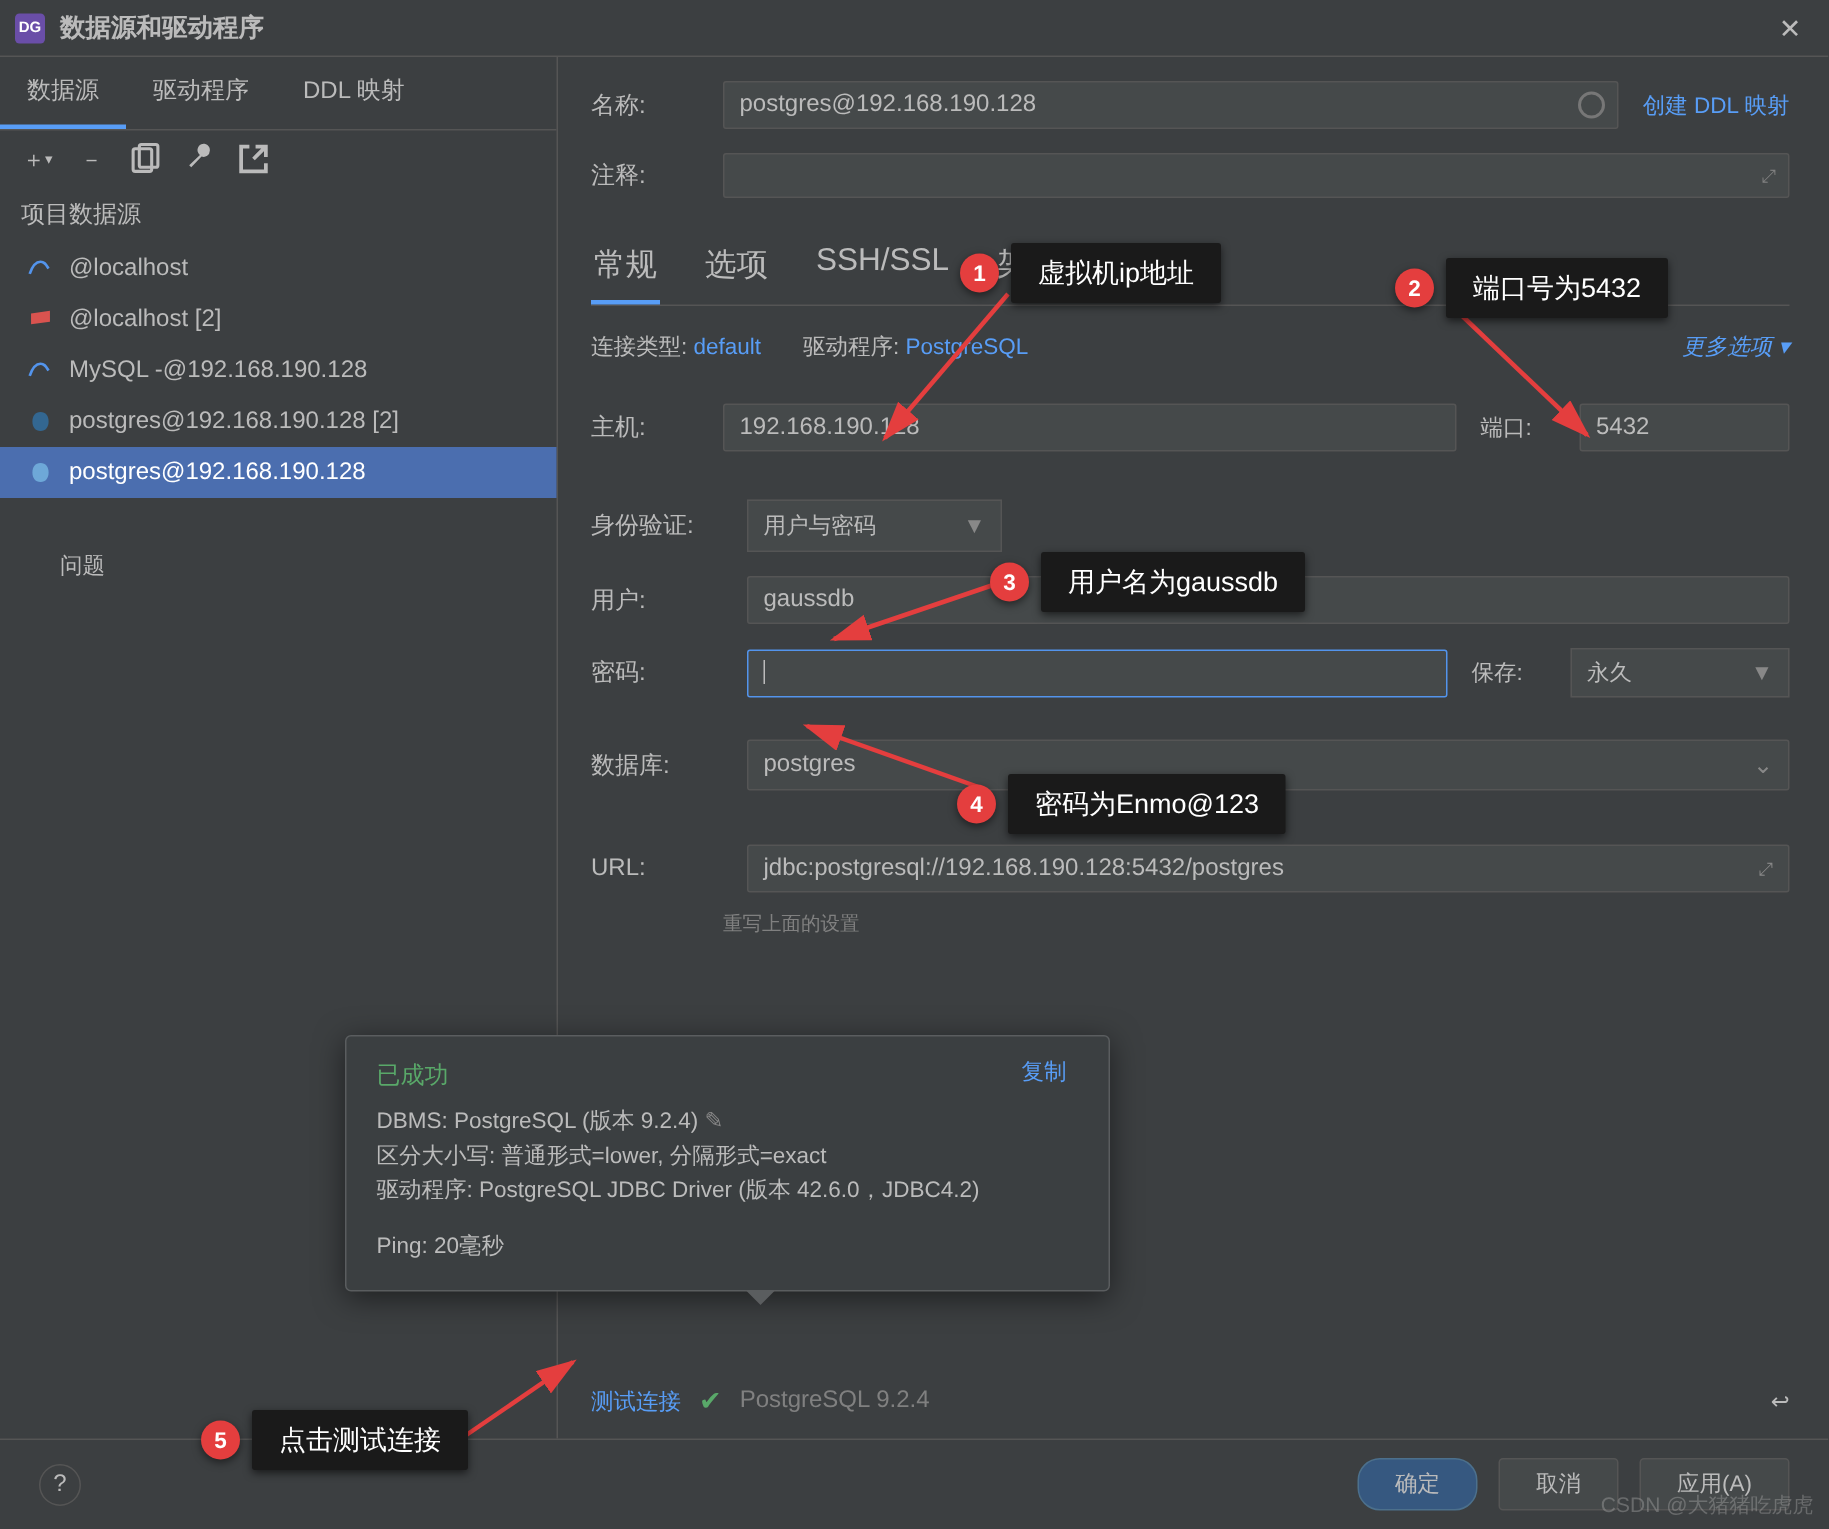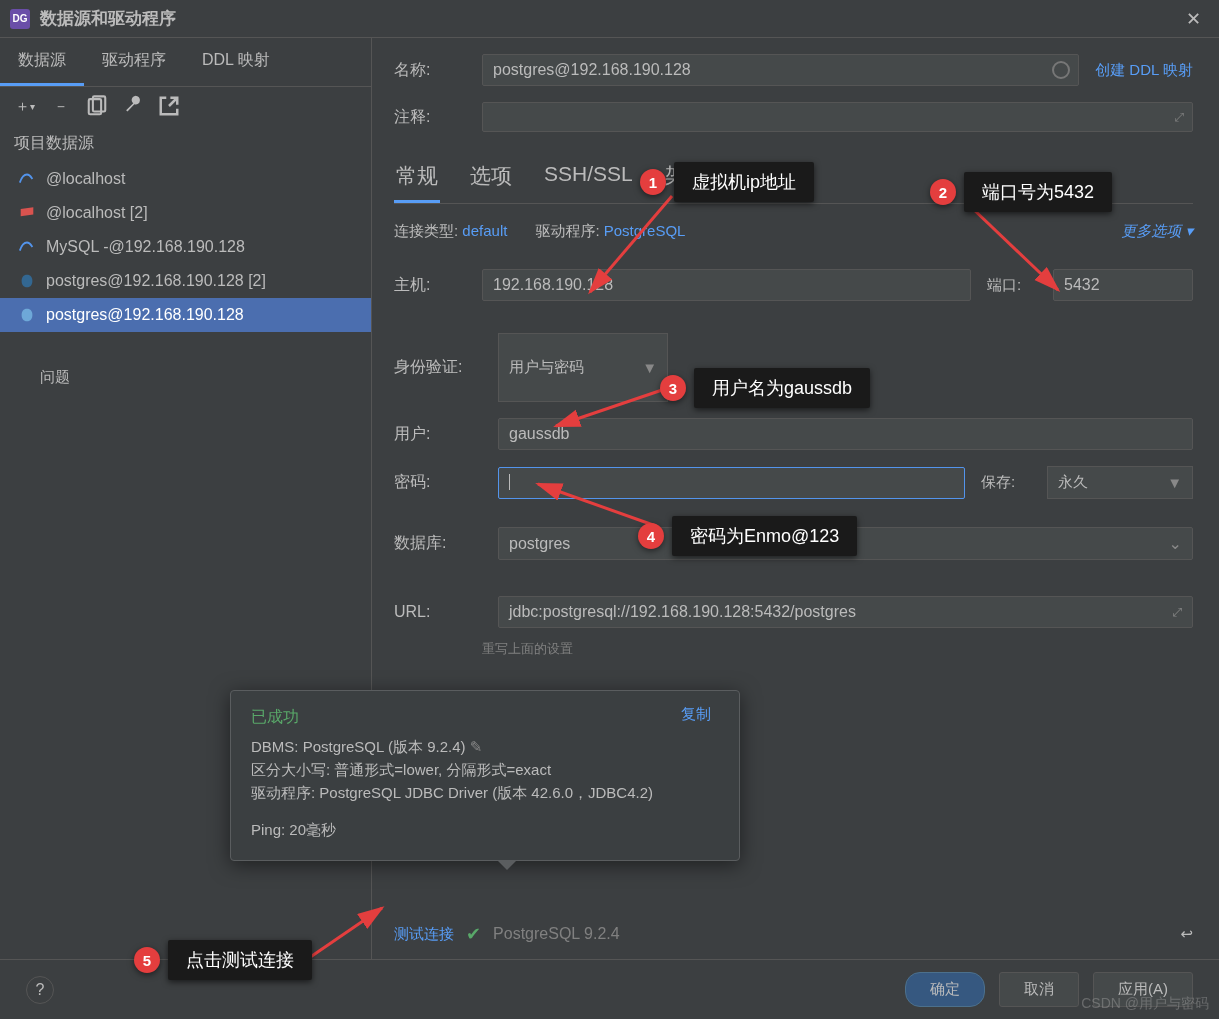--- a/index.html
+++ b/index.html
@@ -69,21 +69,21 @@
   .expand-ic { position:absolute; right:8px; top:50%; transform:translateY(-50%); color:var(--text-dim); font-size:12px;}
   .conn-tabs { display:flex; gap:28px; border-bottom:1px solid var(--border); margin:14px 0 18px 0;}
   .conn-tab { padding:8px 2px 10px 2px; font-size:21px; cursor:pointer; border-bottom:3px solid transparent;}
   .conn-tab.active { border-bottom-color: var(--link);}
   .meta-row { display:flex; gap:28px; align-items:center; font-size:15px; margin-bottom:18px;}
   .more-opt { margin-left:auto;font-style:italic;}
   .host-row { display:flex; align-items:center; gap:16px; margin:10px 0;}
   .host-field { flex:1;}
   .port-lbl { width:50px;}
   .port-field { width:140px;}
-  .auth-sel { display:flex; align-items:center; background:var(--bg-field); border:1px solid var(--border); padding:24px 10px; width:170px; justify-content:space-between;}
+  .auth-sel { display:flex; align-items:center; background:var(--bg-field); border:1px solid var(--border); padding:7px 10px; width:170px; justify-content:space-between;}
   .user-field { flex:1;}
   .pwd-field { flex:1; border:1px solid #5394ec;}
   .save-sel { display:flex; align-items:center; background:var(--bg-field); border:1px solid var(--border); padding:6px 10px; width:146px; justify-content:space-between;}
   .db-field { flex:1; display:flex; align-items:center; justify-content:space-between;}
   .url-field { flex:1; display:flex; align-items:center; justify-content:space-between;}
   .hint { font-size:13px; color:var(--text-dim); margin-left:88px; margin-top:4px;}
   
   .bottombar {
     height:60px; display:flex; align-items:center; padding: 0 26px;
     border-top: 1px solid var(--border); gap:14px;
@@ -372,13 +372,13 @@
 </div>
 <svg class="arrow" style="left:298px; top:902px;" width="100" height="68">
     <defs>
       <marker id="ah5" markerWidth="10" markerHeight="10" refX="8" refY="3" orient="auto">
         <polygon points="0 0, 9 3, 0 6" fill="#e43e3e"></polygon>
       </marker>
     </defs>
     <line x1="8" y1="58" x2="84" y2="6" stroke="#e43e3e" stroke-width="3" marker-end="url(#ah5)"></line>
   </svg>
 
-<div class="watermark">CSDN @用户与密码</div>
+<div class="watermark">CSDN @大猪猪吃虎虎</div>
 
 </body></html>

